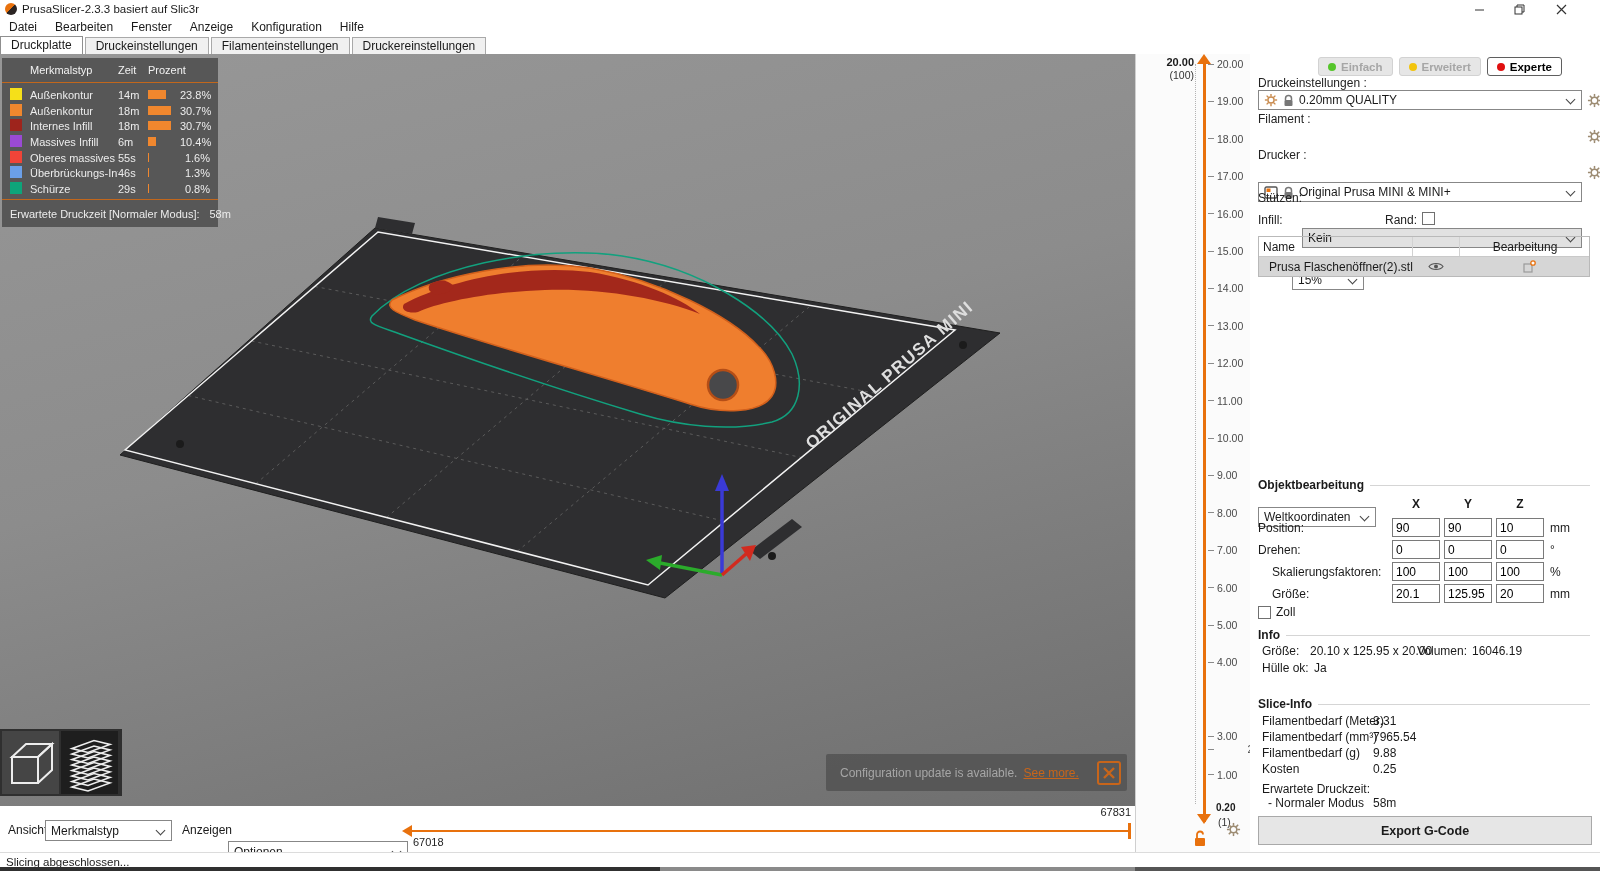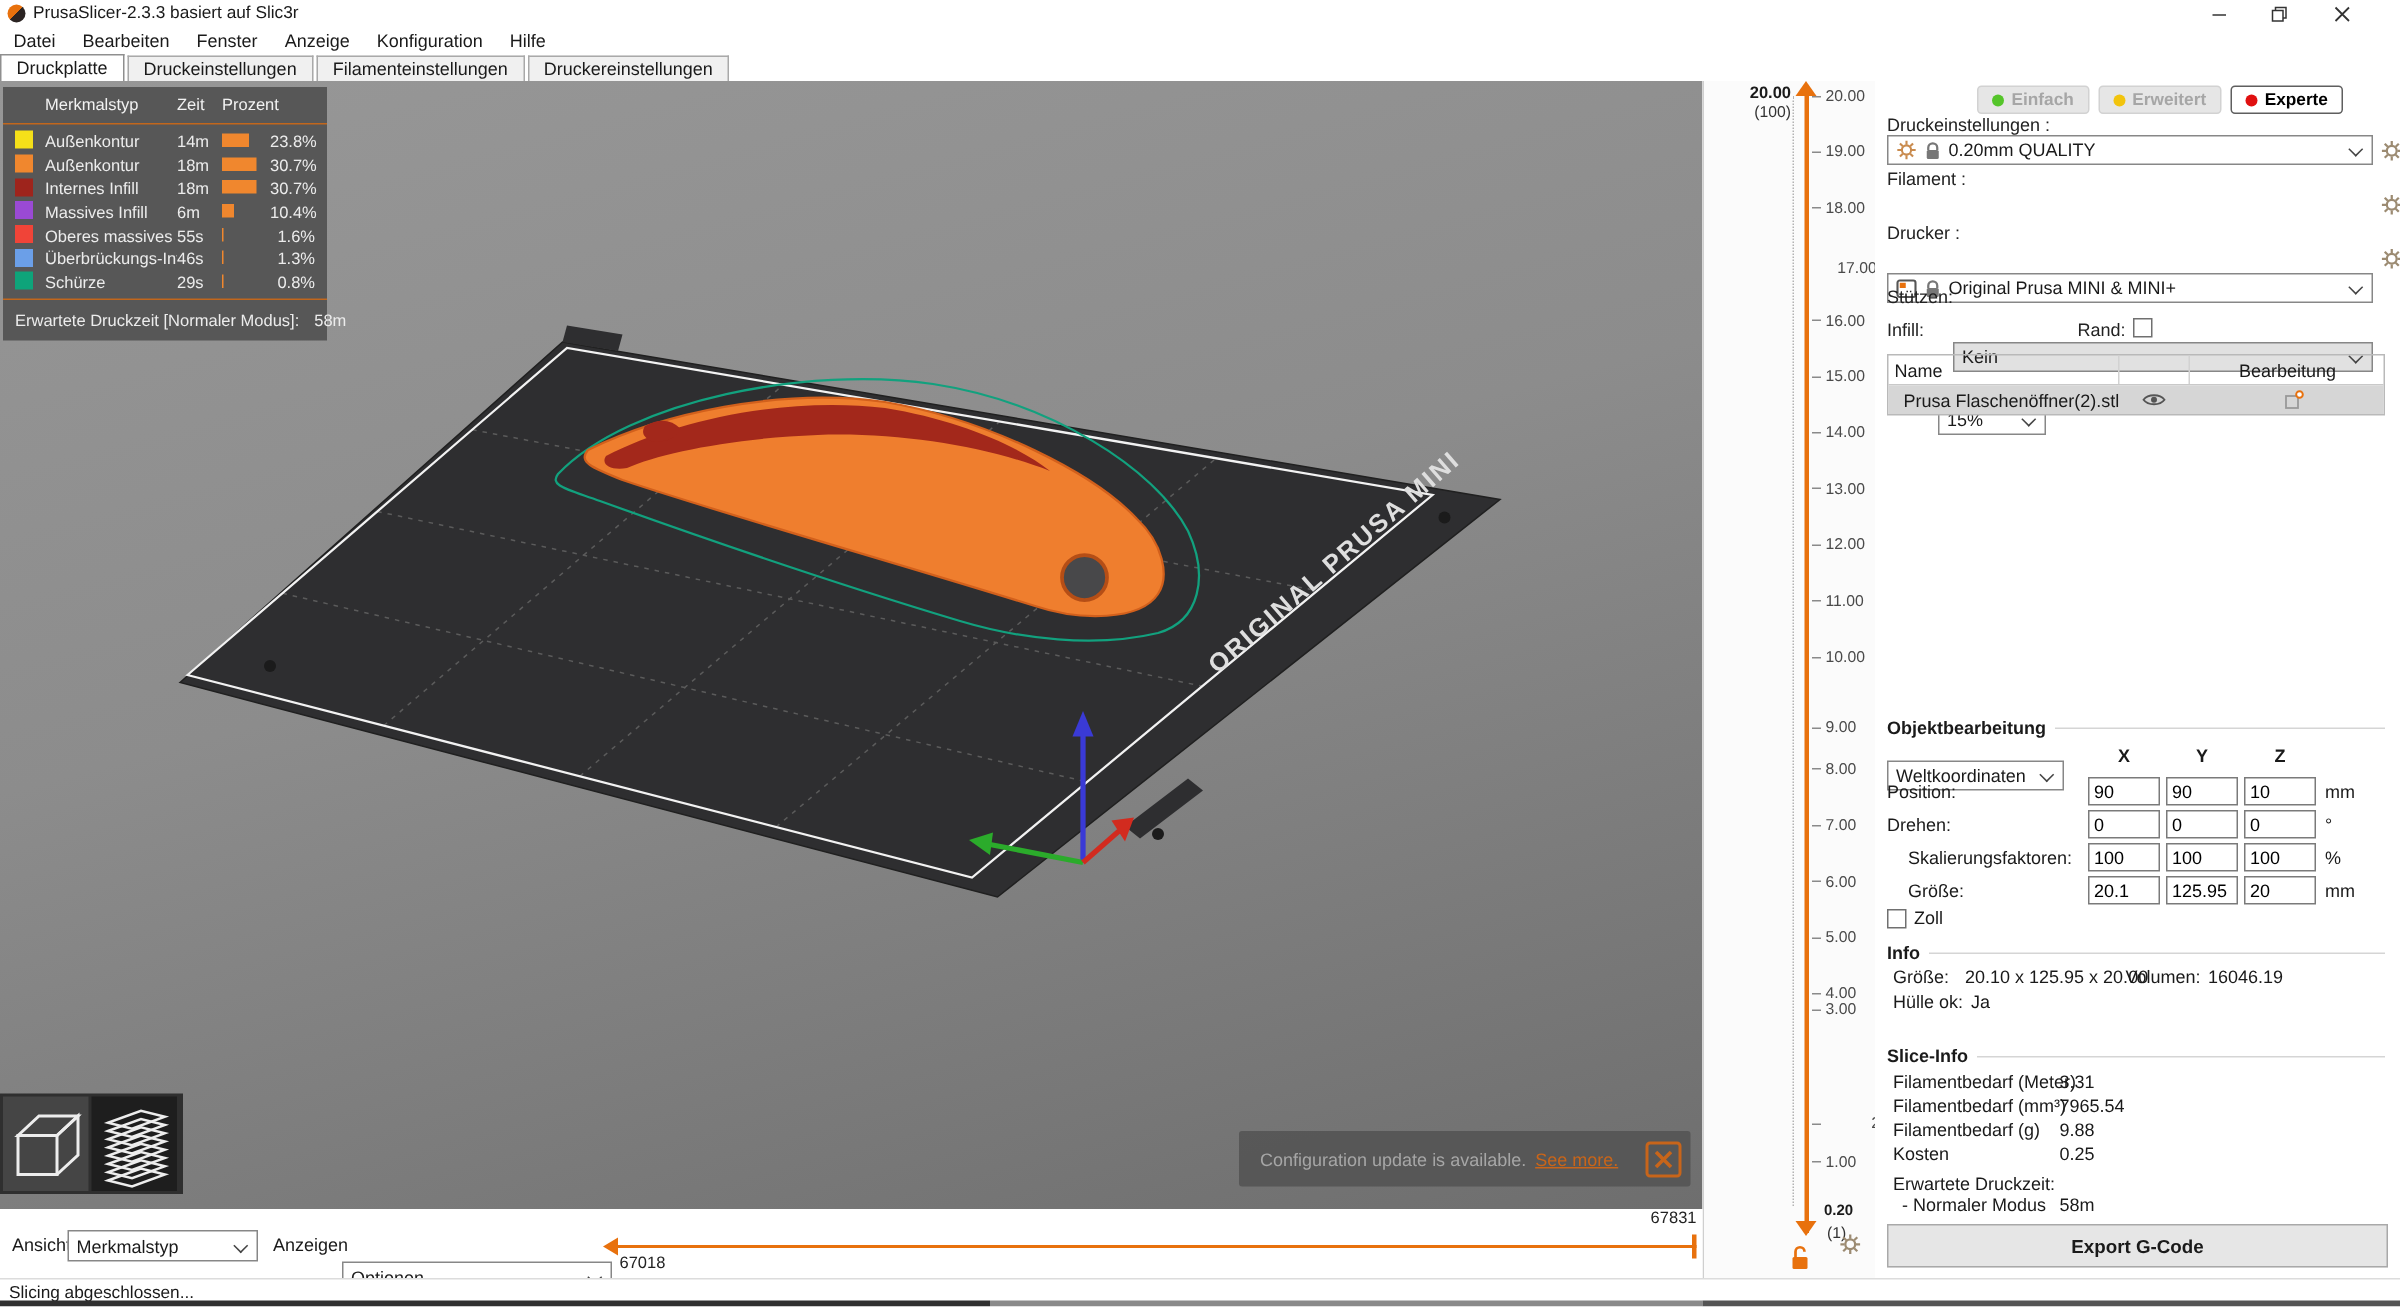--- a/index.html
+++ b/index.html
@@ -340,21 +340,21 @@
       <div class="abs vs-tick" style="top: 41.4px;">
         <span class="tickdash"></span>
         <span>19.00</span>
       </div>
 
       <div class="abs vs-tick" style="top: 78.8px;">
         <span class="tickdash"></span>
         <span>18.00</span>
       </div>
 
-      <div class="abs vs-tick" style="top: 116.2px; flex-direction: column;">
+      <div class="abs vs-tick" style="top: 116.2px;">
         <span class="tickdash"></span>
         <span>17.00</span>
       </div>
 
       <div class="abs vs-tick" style="top: 153.6px;">
         <span class="tickdash"></span>
         <span>16.00</span>
       </div>
 
       <div class="abs vs-tick" style="top: 191px;">
@@ -380,21 +380,21 @@
       <div class="abs vs-tick" style="top: 340.6px;">
         <span class="tickdash"></span>
         <span>11.00</span>
       </div>
 
       <div class="abs vs-tick" style="top: 378px;">
         <span class="tickdash"></span>
         <span>10.00</span>
       </div>
 
-      <div class="abs vs-tick" style="top: 415.4px; margin-top: 10px;">
+      <div class="abs vs-tick" style="top: 415.4px;">
         <span class="tickdash"></span>
         <span>9.00</span>
       </div>
 
       <div class="abs vs-tick" style="top: 452.8px;">
         <span class="tickdash"></span>
         <span>8.00</span>
       </div>
 
       <div class="abs vs-tick" style="top: 490.2px;">
@@ -410,21 +410,21 @@
       <div class="abs vs-tick" style="top: 565px;">
         <span class="tickdash"></span>
         <span>5.00</span>
       </div>
 
       <div class="abs vs-tick" style="top: 602.4px;">
         <span class="tickdash"></span>
         <span>4.00</span>
       </div>
 
-      <div class="abs vs-tick" style="top: 613px;">
+      <div class="abs vs-tick" style="top: 676px;">
         <span class="tickdash"></span>
         <span>3.00</span>
       </div>
 
       <div class="abs vs-tick" style="top: 689px; justify-content: space-between;">
         <span class="tickdash"></span>
         <span>2.00</span>
       </div>
 
       <div class="abs vs-tick" style="top: 714.6px;">

